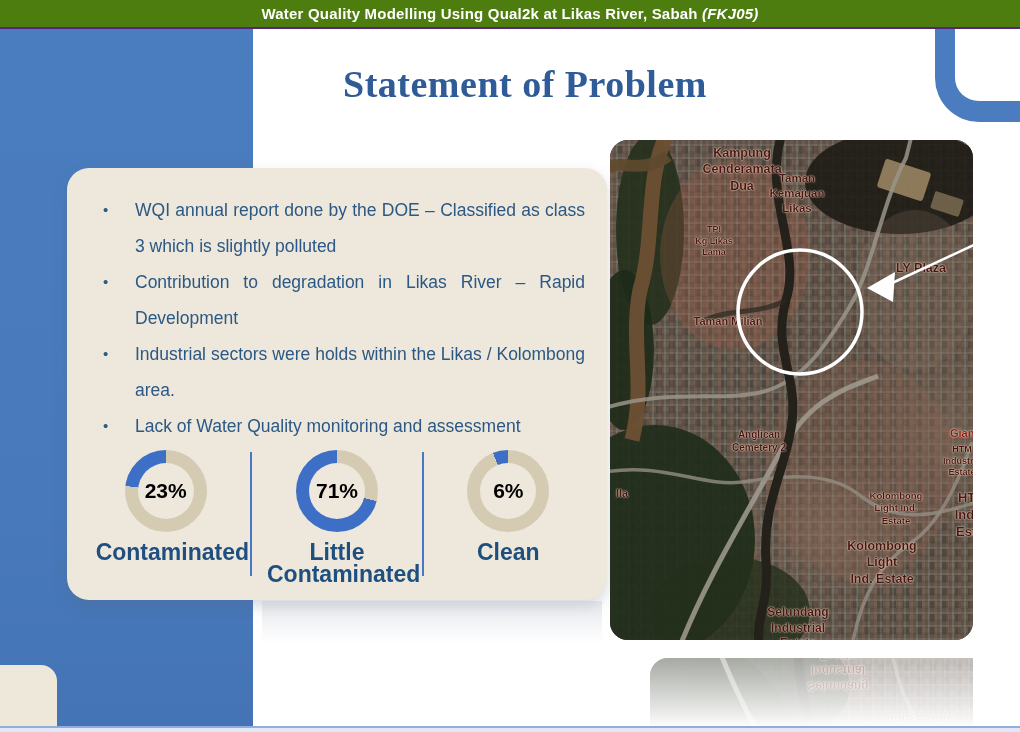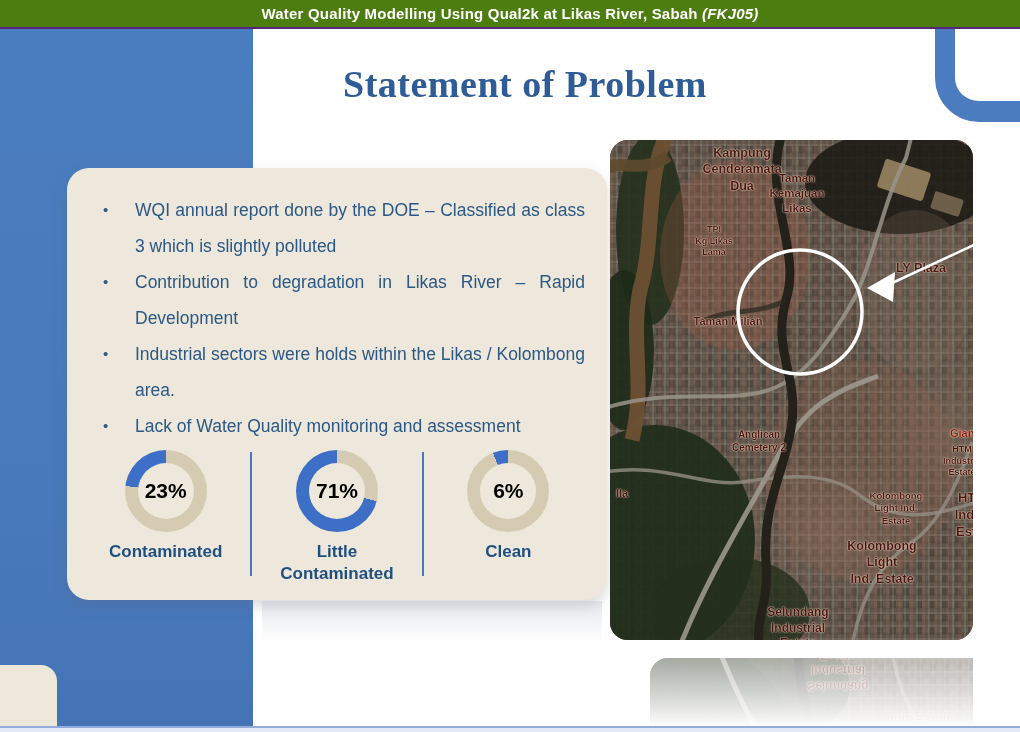--- a/index.html
+++ b/index.html
@@ -38,21 +38,21 @@
   .bullets li::before{content:"•";position:absolute;left:12px;top:0;color:#2b5885;font-size:15px;}
 
   
   .charts-row{position:absolute;left:14px;right:14px;top:282px;height:146px;display:flex;align-items:flex-start;}
   .chart-cell{flex:1;display:flex;flex-direction:column;align-items:center;}
   .chart-divider{width:2px;height:124px;background:#4877c5;margin-top:2px;}
   .donut{position:relative;width:82px;height:82px;border-radius:50%;}
   .donut-hole{position:absolute;inset:13px;border-radius:50%;background:#ede8db;
     display:flex;align-items:center;justify-content:center;}
   .donut-value{color:#000000;font-size:21px;font-weight:bold;}
-  .donut-label{margin-top:9px;color:#1f4f7e;font-size:17px;font-weight:bold;text-align:center;
+  .donut-label{margin-top:9px;color:#1f4f7e;font-size:23px;font-weight:bold;text-align:center;
     line-height:22px;max-width:140px;}
 
   
   .map{position:absolute;left:610px;top:140px;width:363px;height:500px;margin:0;
     border-radius:18px;overflow:hidden;background:#554e44;}
   .map-base{position:absolute;inset:0;
     background:
       radial-gradient(ellipse 120px 150px at 93% 58%, rgba(130,108,92,.5), transparent 70%),
       radial-gradient(ellipse 150px 110px at 60% 78%, rgba(145,122,104,.4), transparent 70%),
       repeating-linear-gradient(90deg, rgba(205,120,95,.14) 0 3px, rgba(90,80,70,.14) 3px 6px, rgba(236,226,214,.12) 6px 8px, transparent 8px 12px),

